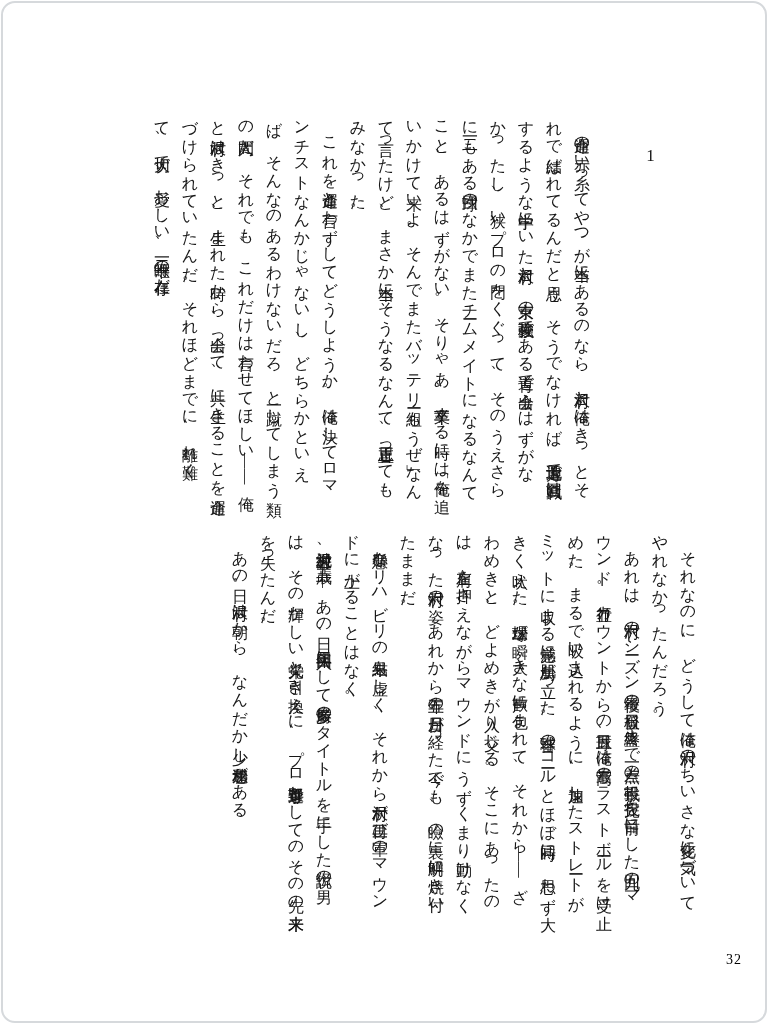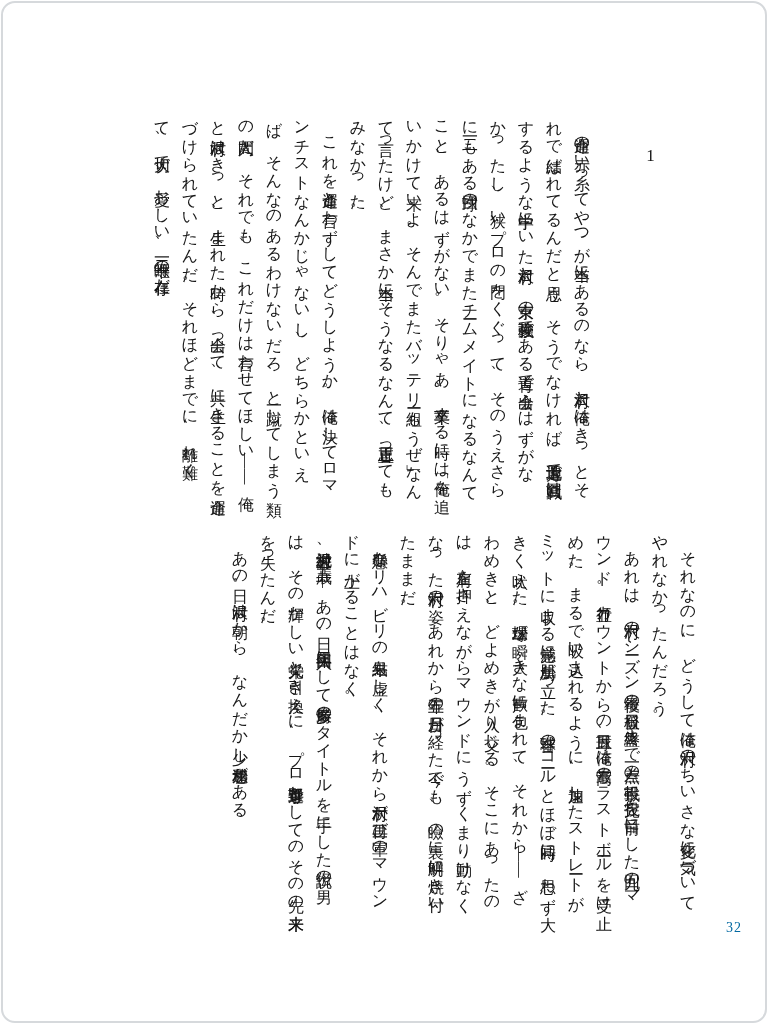--- a/index.html
+++ b/index.html
@@ -42,25 +42,25 @@
   }
   .chapter-number {
     font-size: 17px;
     font-weight: normal;
     text-orientation: upright;
     padding-top: 36px;
     margin-left: 40px;
   }
   .page-number {
     position: absolute;
-    top: 920px;
+    top: 952px;
     right: 26px;
     font-size: 14px;
     letter-spacing: 1px;
-    color: #0369a1;
+    color: #000000;
   }
 </style>
 </head>
 <body>
 
 <div class="page-frame"></div>
 
 <section class="tier tier-top">
   <h2 class="chapter-number">1</h2>
   <p>　運命の赤い糸ってやつが本当にあるのなら、沢村と俺はきっとそれで結ばれてるんだと思う。そうでなければ、地方予選で一回戦負けするような中学にいた沢村と、東京の強豪校である青道で出会うはずがなかったし、狭いプロの門をくぐって、そのうえさらに一二もある球団のなかでまたチームメイトになるなんてこと、あるはずがない。そりゃあ、卒業する時には「俺を追いかけて来いよ。そんでまたバッテリー組もうぜ」なんて言ったけど、まさか本当にそうなるなんて、正直思ってもみなかった。</p>

